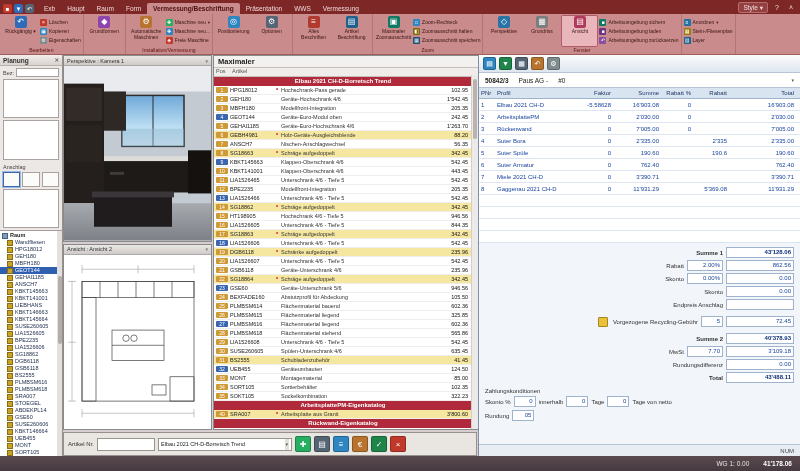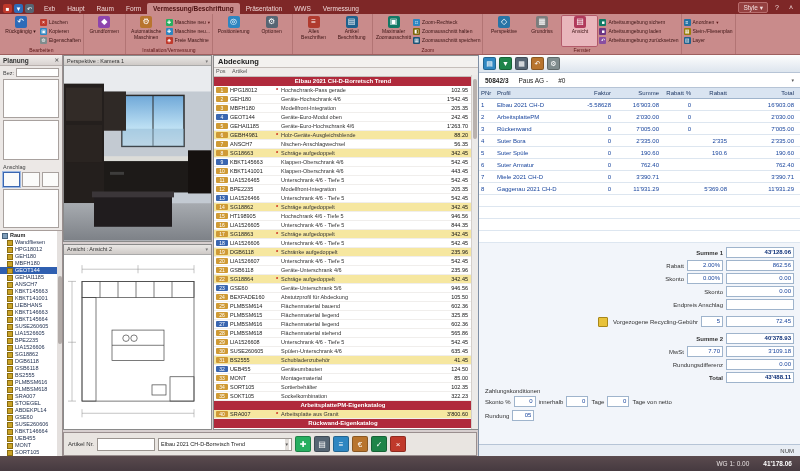--- a/index.html
+++ b/index.html
@@ -549,21 +549,21 @@
             <line x1="18" y1="156" x2="130" y2="156"></line>
             <line x1="18" y1="152" x2="18" y2="160"></line>
               <line x1="130" y1="152" x2="130" y2="160"></line>
           </g>
         </svg>
       </div>
     </div>
   </div>
 
   <div class="warenkorb">
-    <div class="wk-title">Abdeckung</div>
+    <div class="wk-title">Maximaler</div>
     <div class="wk-cols">
       <span class="c1">Pos</span>
       <span class="c2">Artikel</span>
     </div>
     <div class="wk-list" id="wkList">
         <div class="wk-band">Elbau 2021 CH-D-Borretsch Trend</div>
         <div class="wrow">
           <span class="wpos orange">1</span>
           <span class="wcode">HPG18012</span>
           <span class="wstar">*</span>

